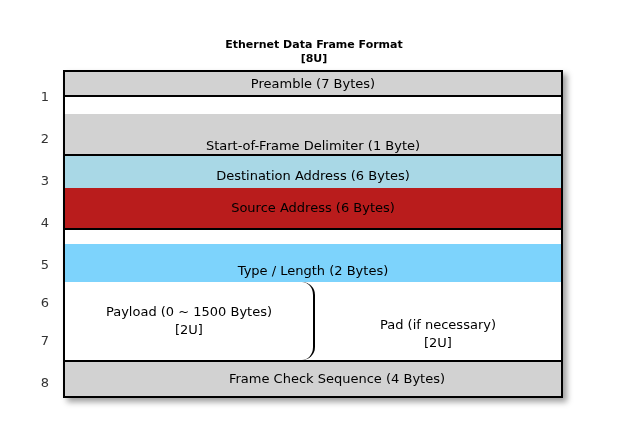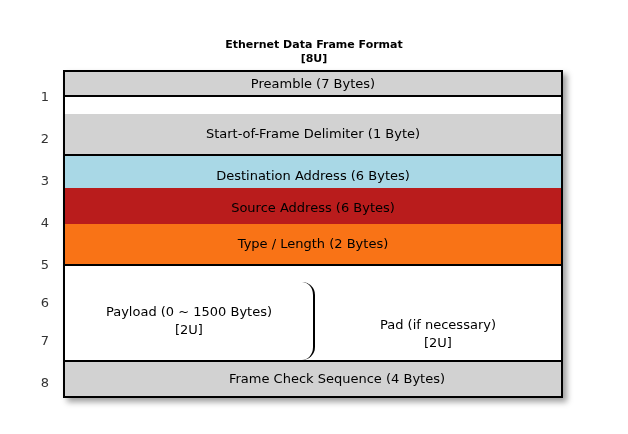--- a/index.html
+++ b/index.html
@@ -156,33 +156,33 @@
     <div class="gutter-cell" style="top:264px;">7</div>
     <div class="gutter-cell" style="top:306px;">8</div>
   </div>
 
   <div class="frame">
 
     <div class="row" style="top:0px; height:25px; background:#d2d2d2;">
       <span class="row-label">Preamble (7 Bytes)</span>
     </div>
 
-    <div class="row" style="top:42px; height:42px; background:#d2d2d2;">
+    <div class="row" style="top:42px; height:42px; background:#d2d2d2;align-items:flex-end;">
       <span class="row-label">Start-of-Frame Delimiter (1 Byte)</span>
     </div>
 
     <div class="row" style="top:84px; height:42px; background:#a9d8e6;">
       <span class="row-label">Destination Address (6 Bytes)</span>
     </div>
 
     <div class="row" style="top:116px; height:42px; background:#b91c1c;">
       <span class="row-label">Source Address (6 Bytes)</span>
     </div>
 
-    <div class="row" style="top:152px; height:42px; background:#f97316;">
+    <div class="row" style="top:172px; height:56px; background:#7dd3fc;">
       <span class="row-label">Type / Length (2 Bytes)</span>
     </div>
 
     <div class="row-split" style="top:210px; height:80px;">
       <div class="split-cell left">
         <span class="cell-text">
           <span>Payload (0 ~ 1500 Bytes)</span>
           <span class="cell-sub">[2U]</span>
         </span>
       </div>

